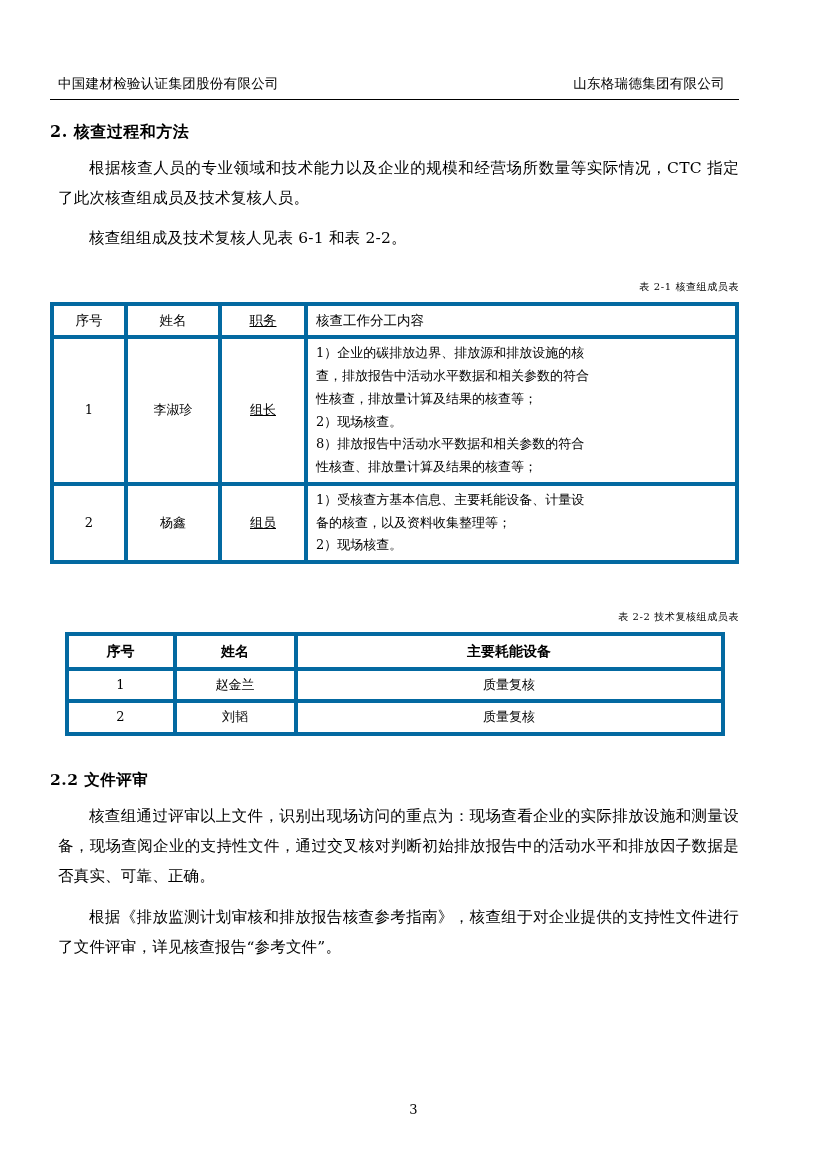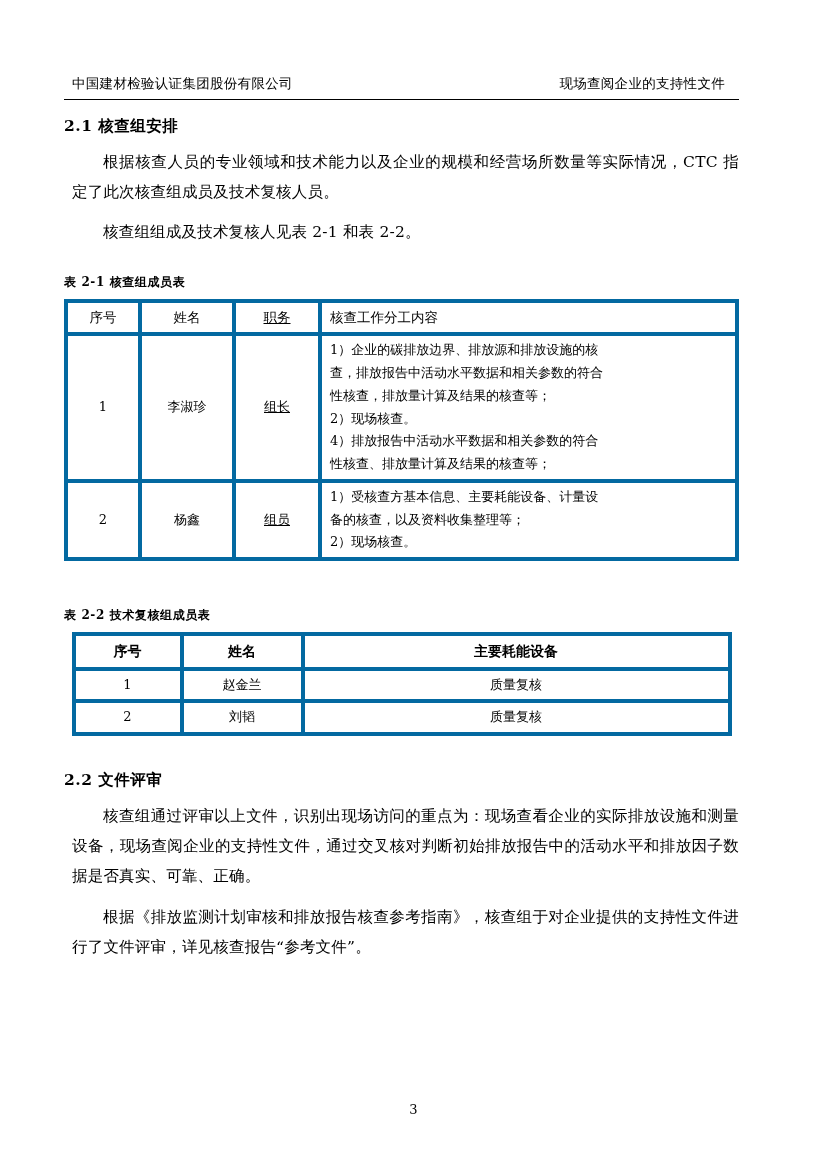--- a/index.html
+++ b/index.html
@@ -11,21 +11,21 @@
     width: 827px;
     height: 1169px;
     font-family: "DejaVu Serif", "Liberation Serif", serif;
     color: #000;
     position: relative;
   }
   .page {
     width: 827px;
     height: 1169px;
     box-sizing: border-box;
-    padding: 75px 88px 40px 64px;
+    padding: 75px 88px 40px 50px;
     position: relative;
   }
   
   .header {
     display: flex;
     justify-content: space-between;
     align-items: flex-end;
     border-bottom: 1.4px solid #000;
     padding-bottom: 6px;
     font-size: 13.5px;
@@ -50,23 +50,23 @@
   p.body {
     font-size: 15.5px;
     line-height: 1.95;
     margin: 10px 0 0 8px;
     text-indent: 2em;
     text-align: justify;
     letter-spacing: 0.2px;
   }
   
   .tbl-caption {
-    text-align: left;
-    font-size: 12px;
-    font-weight: bold;
+    text-align: right;
+    font-size: 10px;
+    font-weight: normal;
     margin: 26px 0 8px 0;
     letter-spacing: 0.6px;
   }
   
   table {
     border-collapse: collapse;
     width: 100%;
     font-size: 13px;
     line-height: 1.75;
   }
@@ -100,27 +100,27 @@
   }
   .spacer-lg { height: 20px; }
 </style>
 </head>
 <body>
 
 <div class="page">
 
   <div class="header">
     <div class="left">中国建材检验认证集团股份有限公司</div>
-    <div class="right">现场查阅企业的支持性文件</div>
+    <div class="right">山东格瑞德集团有限公司</div>
   </div>
 
-  <h3 class="sub">2.1 核查组安排</h3>
+  <h2 class="sec">2. 核查过程和方法</h2>
 
   <p class="body">根据核查人员的专业领域和技术能力以及企业的规模和经营场所数量等实际情况，CTC 指定了此次核查组成员及技术复核人员。</p>
-  <p class="body">核查组组成及技术复核人见表 2-1 和表 2-2。</p>
+  <p class="body">核查组组成及技术复核人见表 6-1 和表 2-2。</p>
 
   <div class="tbl-caption">表 2-1 核查组成员表</div>
 
   <table class="t1">
     <thead>
       <tr>
         <td class="c-no">序号</td>
         <td class="c-name">姓名</td>
         <td class="c-role">职务</td>
         <td class="c-work" style="text-align:left">核查工作分工内容</td>
@@ -129,21 +129,21 @@
     <tbody>
       <tr>
         <td class="c-no">1</td>
         <td class="c-name">李淑珍</td>
         <td class="c-role">组长</td>
         <td class="c-work">
           <span class="work-line">1）企业的碳排放边界、排放源和排放设施的核</span>
           <span class="work-line">查，排放报告中活动水平数据和相关参数的符合</span>
           <span class="work-line">性核查，排放量计算及结果的核查等；</span>
           <span class="work-line">2）现场核查。</span>
-          <span class="work-line">4）排放报告中活动水平数据和相关参数的符合</span>
+          <span class="work-line">8）排放报告中活动水平数据和相关参数的符合</span>
           <span class="work-line">性核查、排放量计算及结果的核查等；</span>
         </td>
       </tr>
       <tr>
         <td class="c-no">2</td>
         <td class="c-name">杨鑫</td>
         <td class="c-role">组员</td>
         <td class="c-work">
           <span class="work-line">1）受核查方基本信息、主要耗能设备、计量设</span>
           <span class="work-line">备的核查，以及资料收集整理等；</span>

